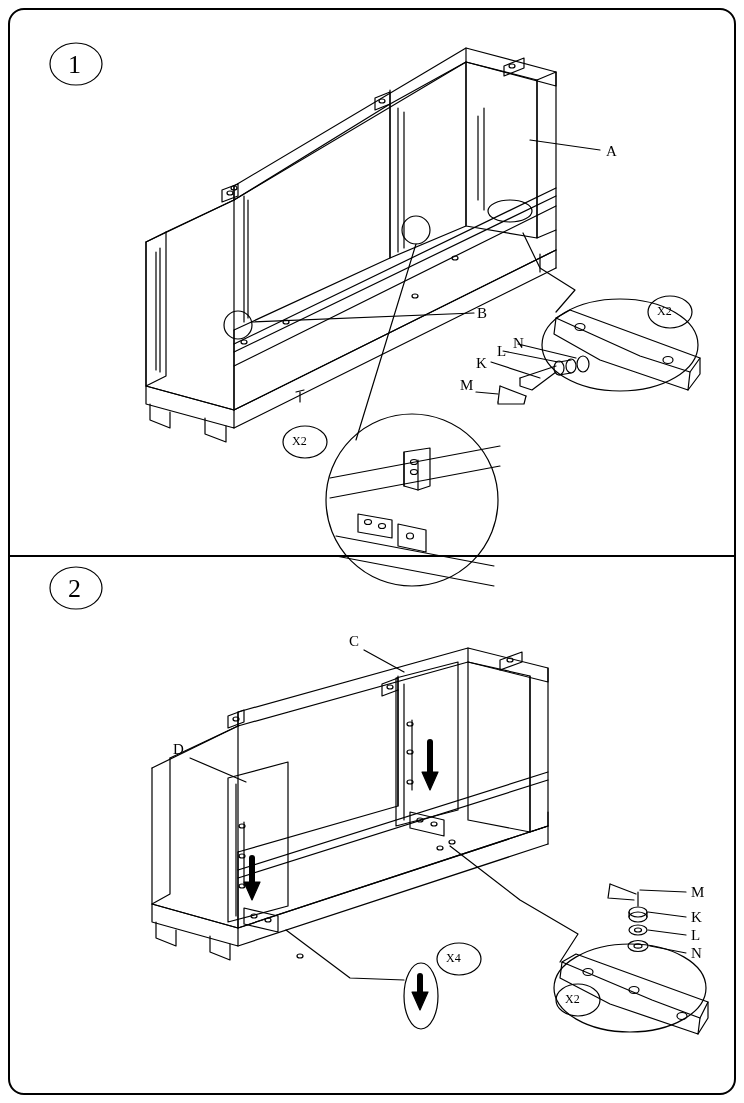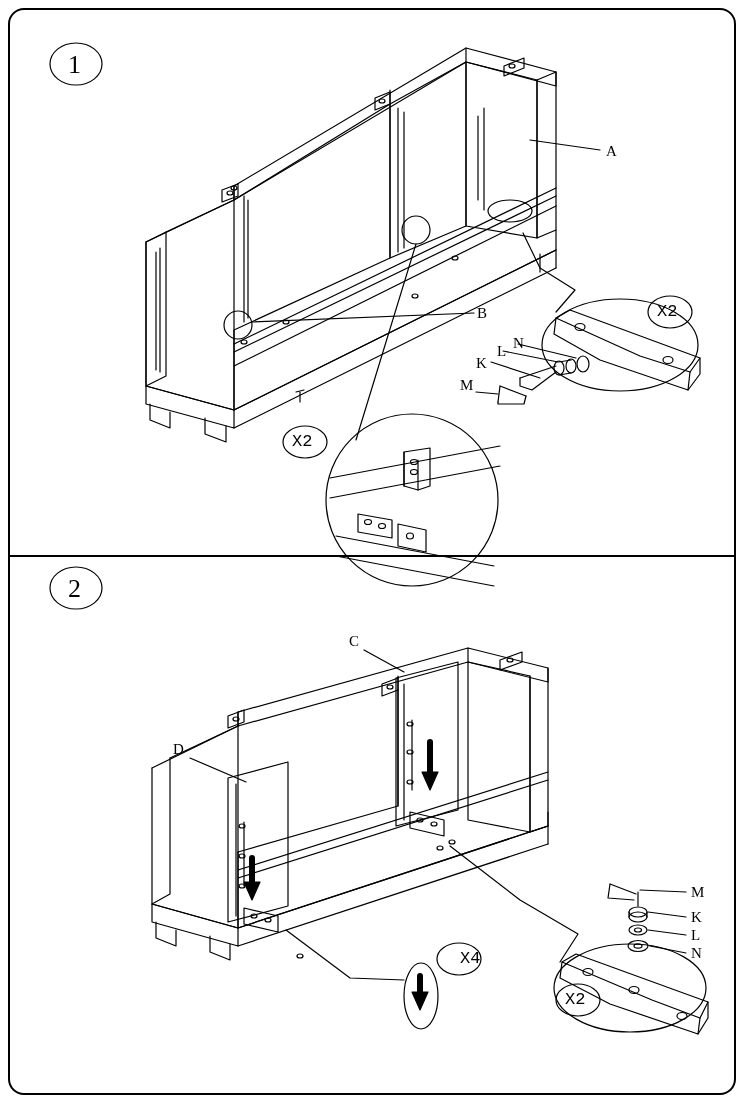--- a/index.html
+++ b/index.html
@@ -55,22 +55,22 @@
   }
   .steplbl {
     position: absolute;
     font-family: "Liberation Serif", serif;
     font-size: 26px;
     line-height: 26px;
     color: #000;
   }
   .xlbl {
     position: absolute;
-    font-family: Liberation Mono, monospace;
-    font-size: 17px;
+    font-family: Liberation Serif, serif;
+    font-size: 12px;
     line-height: 17px;
     color: #000;
     white-space: nowrap;
   }
 </style>
 </head>
 <body>
 
 <div id="page">
   <div id="frame"></div>
@@ -345,15 +345,15 @@
   <div class="xlbl" style="left:292px; top:433px;">X2</div>
 
   <div class="lbl" style="left:349px; top:634px;">C</div>
   <div class="lbl" style="left:173px; top:742px;">D</div>
 
   <div class="lbl" style="left:691px; top:885px;">M</div>
   <div class="lbl" style="left:691px; top:910px;">K</div>
   <div class="lbl" style="left:691px; top:928px;">L</div>
   <div class="lbl" style="left:691px; top:946px;">N</div>
 
-  <div class="xlbl" style="left:460px; top:950px;">X4</div>
+  <div class="xlbl" style="left:446px; top:950px;">X4</div>
   <div class="xlbl" style="left:565px; top:991px;">X2</div>
 </div>
 
 </body></html>

